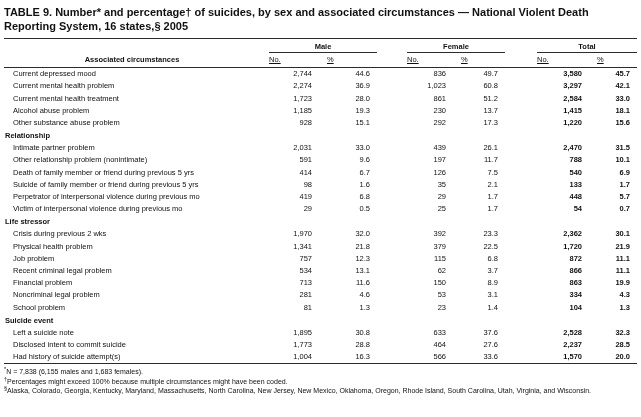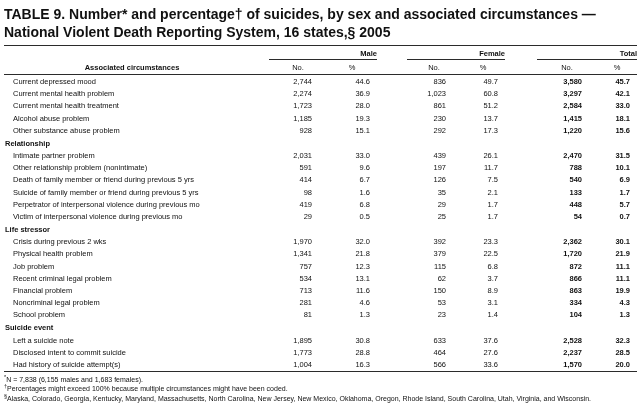--- a/index.html
+++ b/index.html
@@ -4,39 +4,39 @@
 <style>
   * { box-sizing: border-box; }
   html, body { margin: 0; padding: 0; background: #ffffff; }
   body {
     width: 641px; height: 417px; overflow: hidden;
     font-family: "Liberation Sans", "DejaVu Sans", sans-serif;
     color: #111111;
   }
   .page { padding: 4px 4px 0 4px; }
   .title {
-    font-size: 14px; font-weight: bold; line-height: 1.3;
+    font-size: 11px; font-weight: bold; line-height: 1.3;
     margin: 1px 0 4px 0;
   }
   table.data {
     width: 633px; border-collapse: collapse; table-layout: fixed;
     border-top: 1px solid #2b2b2b; border-bottom: 1px solid #2b2b2b;
   }
   th, td {
     font-size: 7.5px; line-height: 1.2; padding: 1.6px 0;
     vertical-align: bottom; font-weight: normal; text-align: left;
   }
   tr.group-row th { padding-top: 3px; padding-bottom: 1px; }
   th.group {
-    font-weight: bold; text-align: right;
+    font-weight: bold; text-align: center;
     border-bottom: 1px solid #2b2b2b;
   }
   tr.subheader-row th { border-bottom: 1px solid #2b2b2b; padding-top: 2.5px; padding-bottom: 2.5px; }
   th.label-h { text-align: center; font-weight: bold; padding-left: 1px; }
-  th.sub { text-align: center; font-weight: normal; }
+  th.sub { font-weight: normal; text-decoration: underline; }
   td.section { font-weight: bold; padding-left: 1px; padding-top: 2.5px; }
   td.rowlabel { padding-left: 9px; white-space: nowrap; overflow: hidden; }
   td.num { text-align: right; white-space: nowrap; }
   td.no  { padding-right: 15px; }
   td.pct { padding-right: 7px; }
   td.total { font-weight: bold; margin-top: 23px; }
   .footnotes { margin-top: 3px; font-size: 7px; line-height: 1.35; width: 633px; }
   .footnote { margin: 0; }
   .footnote sup { font-size: 5.5px; line-height: 1; }
 </style>

